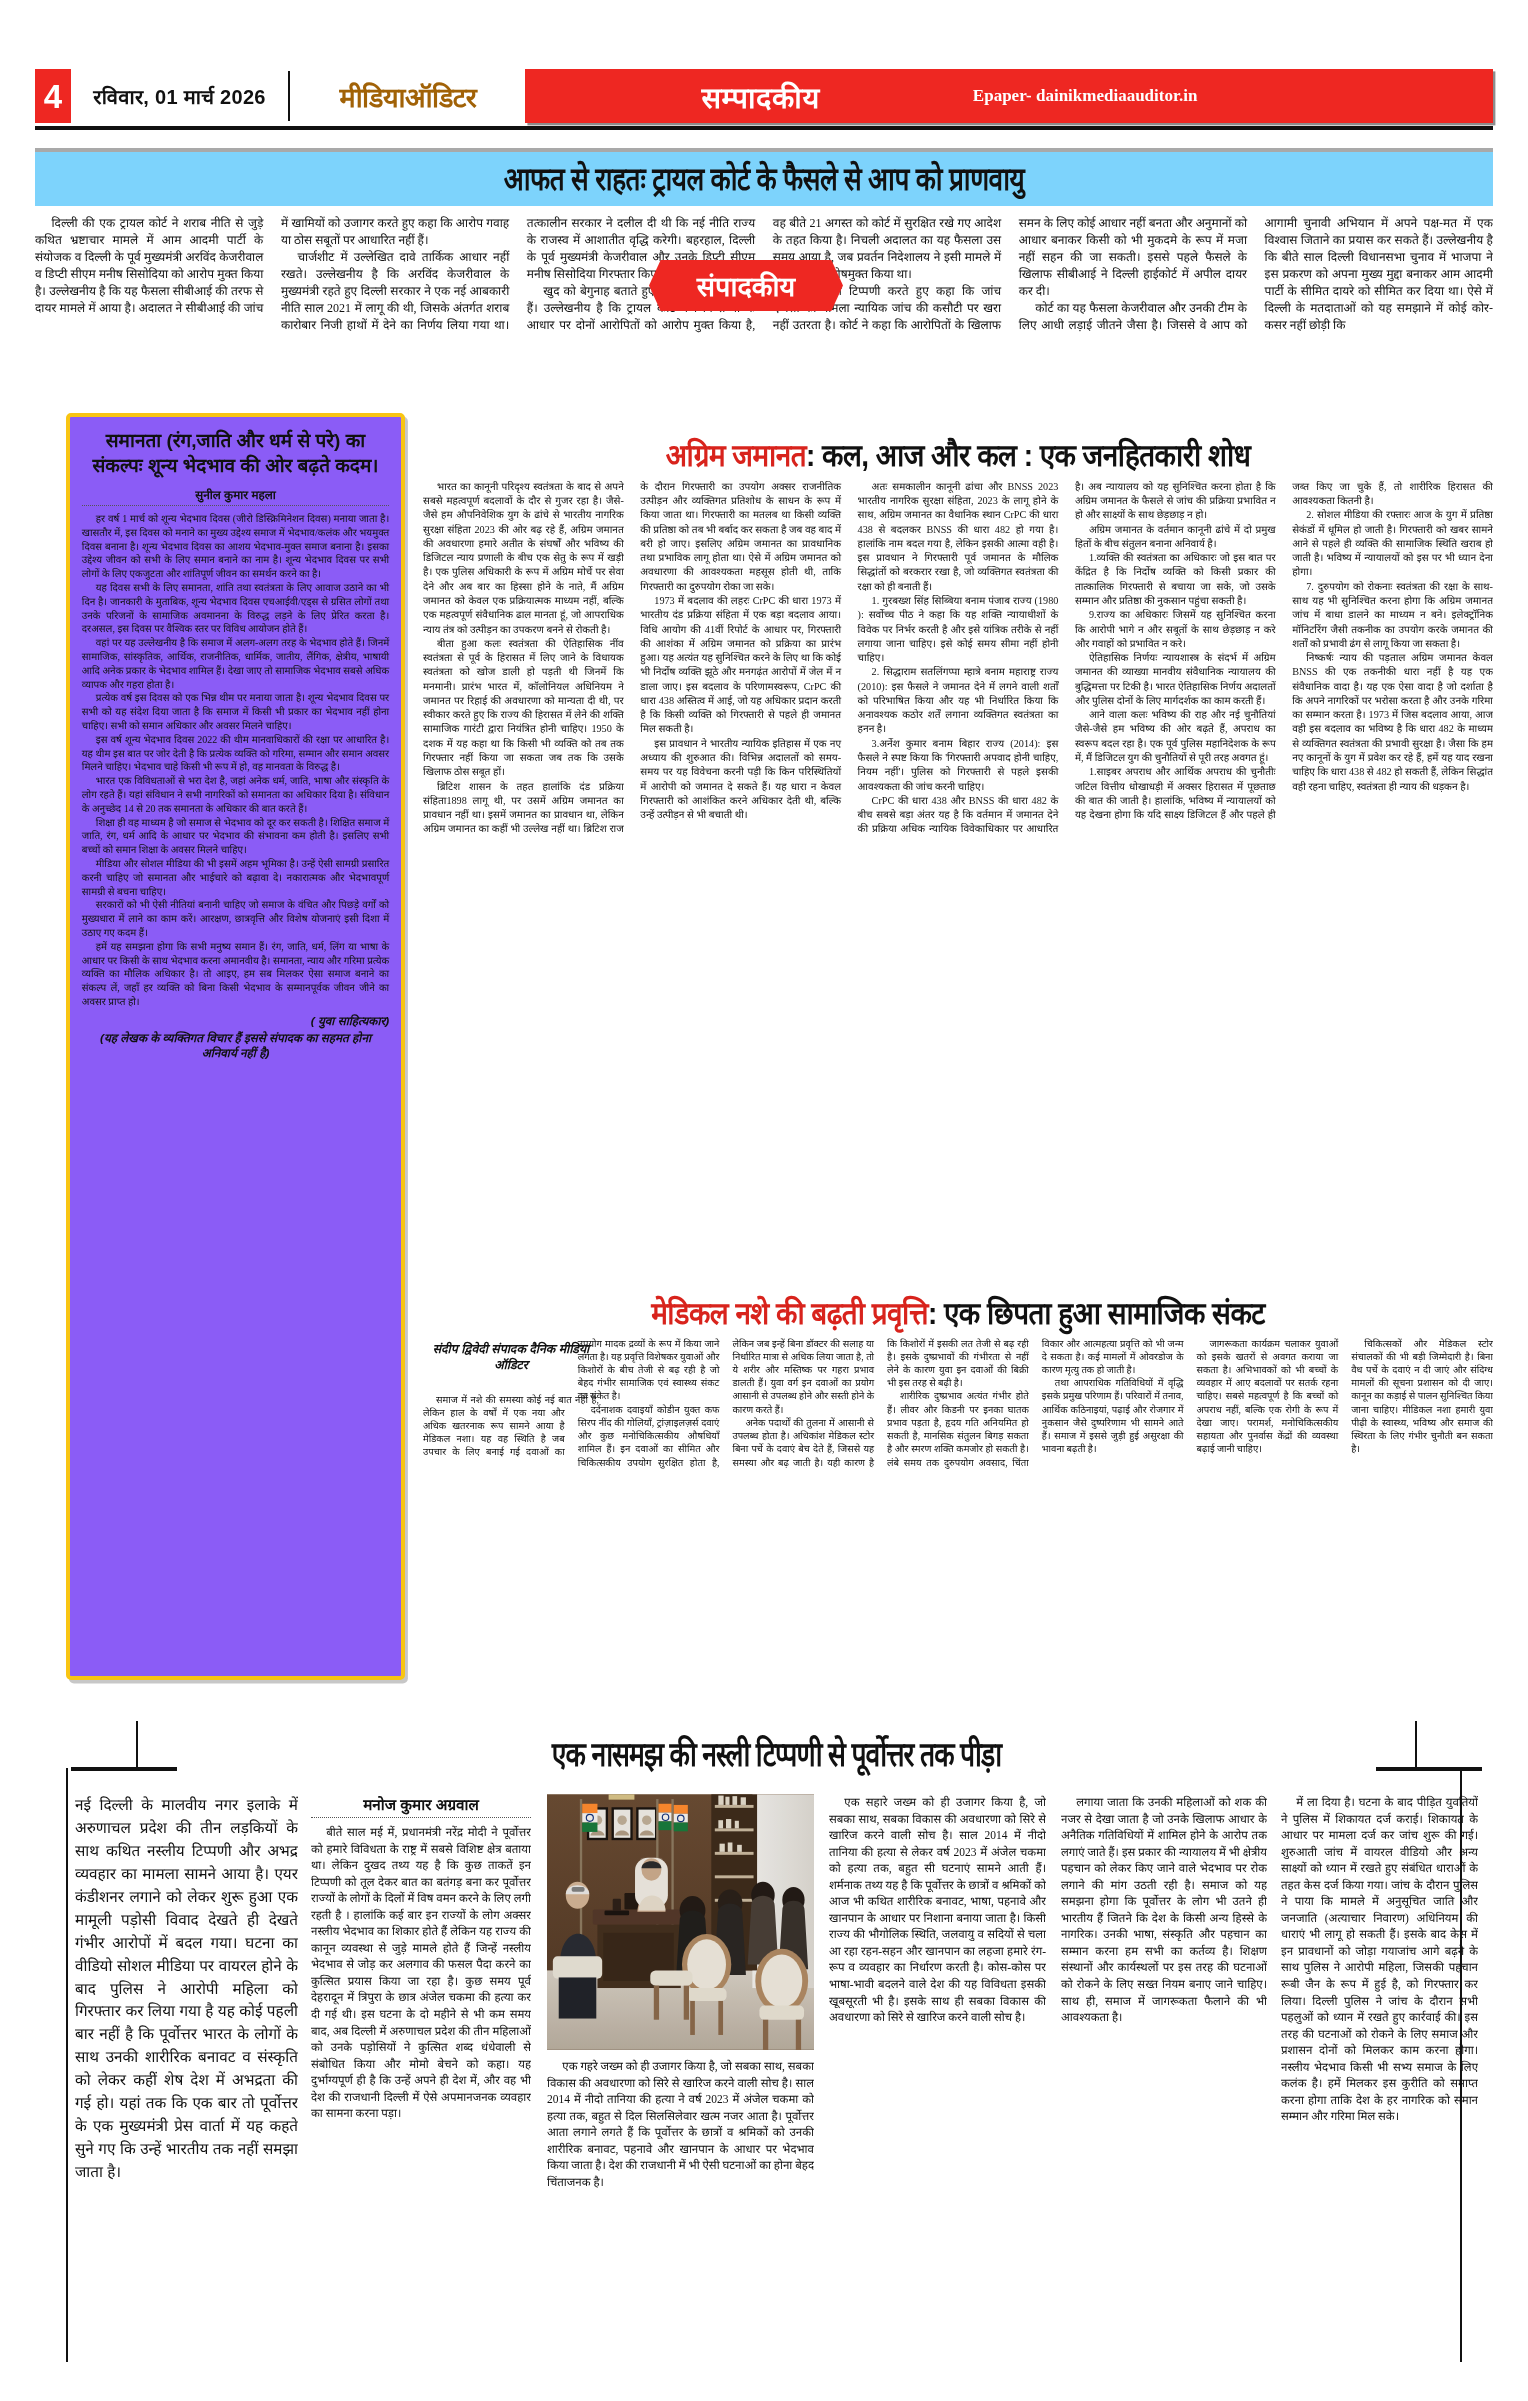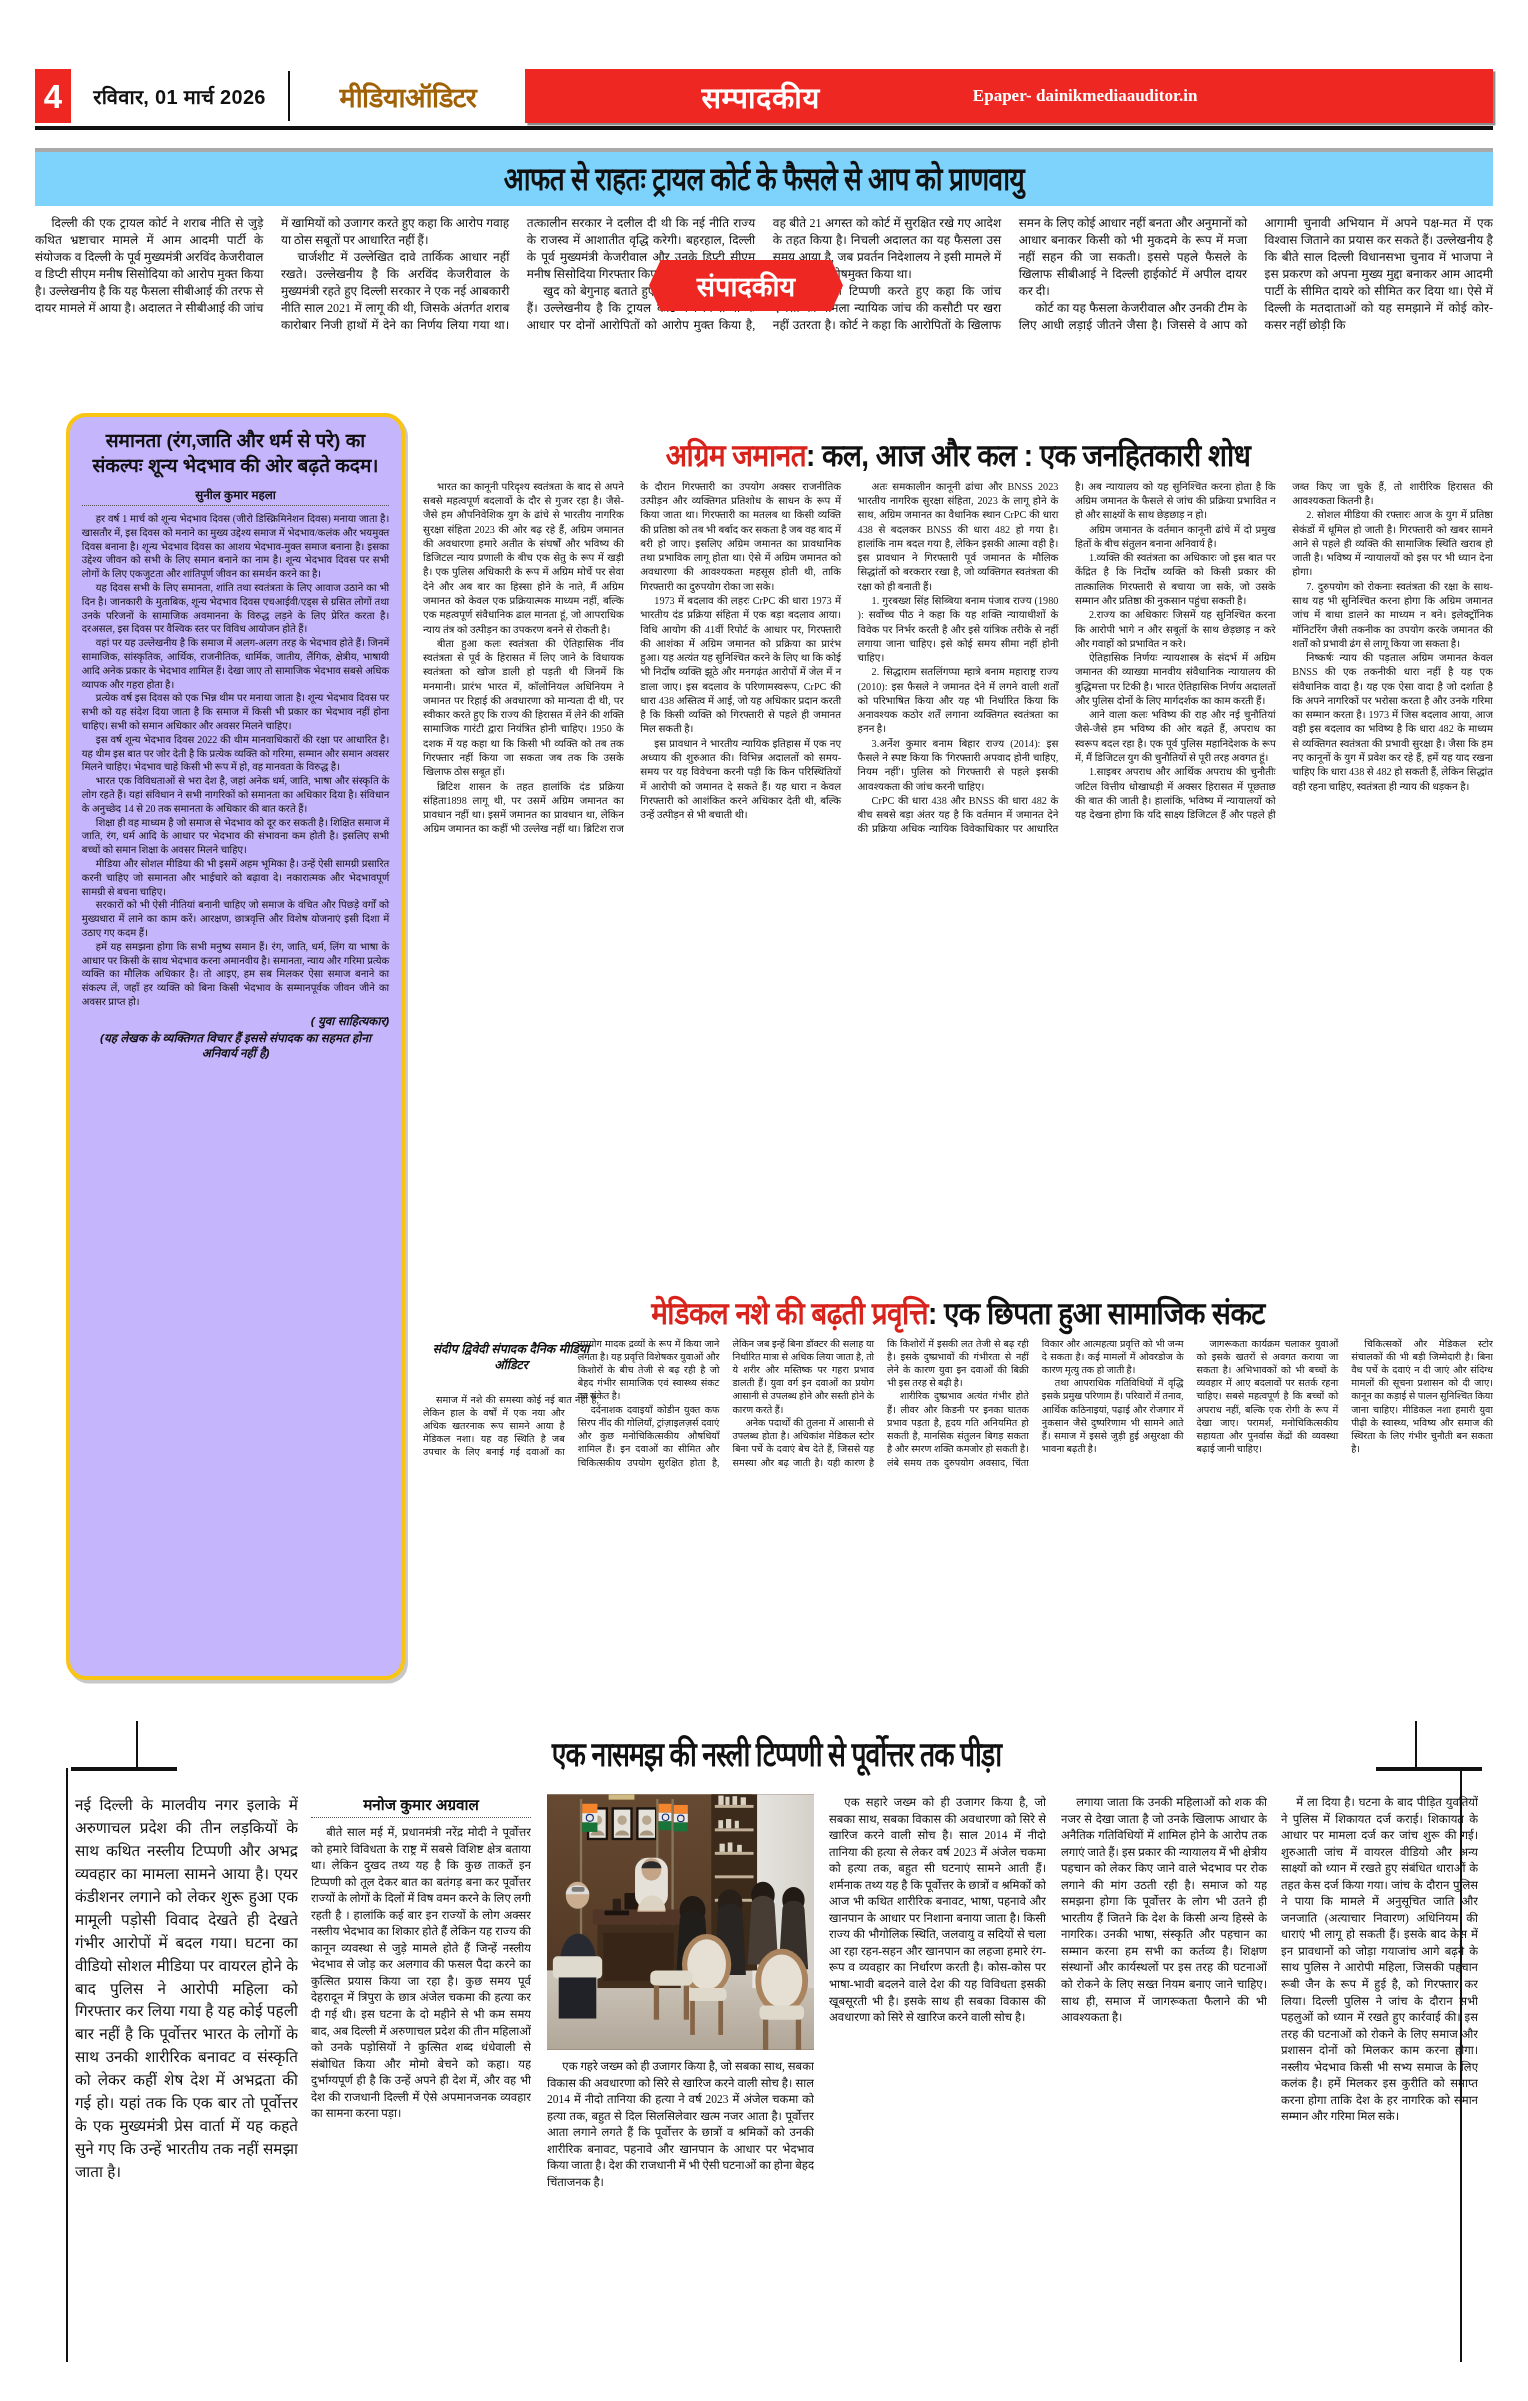--- a/index.html
+++ b/index.html
@@ -74,22 +74,22 @@
     position:absolute; left:649px; top:260px; width:194px; height:51px;
     background:#ee2722; color:#fff;
     display:flex; align-items:center; justify-content:center;
     font-family:"Liberation Sans", sans-serif; font-weight:bold; font-size:27px;
     clip-path:polygon(0% 50%, 6% 0%, 94% 0%, 100% 50%, 94% 100%, 6% 100%);
   }
 
   
   .sidebar-box {
     position:absolute; left:66px; top:413px; width:339px; height:1267px;
-    border:4.7px solid #f9c513; border-radius:20px;
-    background:#c4b5fd; box-shadow:2.9px 3.5px 0 rgba(0,0,0,.22);
+    border:4.7px solid #f9c513; border-radius:5px;
+    background:#8b5cf6; box-shadow:2.9px 3.5px 0 rgba(0,0,0,.22);
     padding:10.6px 11.8px 8.2px 11.8px; overflow:hidden;
   }
   .sidebar-title {
     font-family:"Liberation Sans", sans-serif; font-weight:bold;
     font-size:19px; line-height:1.36; text-align:center; color:#111;
   }
   .sidebar-author {
     margin-top:7px; text-align:center;
     font-family:"Liberation Sans", sans-serif; font-weight:bold; font-size:11.8px;
     padding-bottom:2.9px; border-bottom:1.2px dotted #555;
@@ -290,21 +290,21 @@
       <p>ब्रिटिश शासन के तहत हालांकि दंड प्रक्रिया संहिता1898 लागू थी, पर उसमें अग्रिम जमानत का प्रावधान नहीं था। इसमें जमानत का प्रावधान था, लेकिन अग्रिम जमानत का कहीं भी उल्लेख नहीं था। ब्रिटिश राज के दौरान गिरफ्तारी का उपयोग अक्सर राजनीतिक उत्पीड़न और व्यक्तिगत प्रतिशोध के साधन के रूप में किया जाता था। गिरफ्तारी का मतलब था किसी व्यक्ति की प्रतिष्ठा को तब भी बर्बाद कर सकता है जब वह बाद में बरी हो जाए। इसलिए अग्रिम जमानत का प्रावधानिक तथा प्रभाविक लागू होता था। ऐसे में अग्रिम जमानत को अवधारणा की आवश्यकता महसूस होती थी, ताकि गिरफ्तारी का दुरुपयोग रोका जा सके।</p>
       <p>1973 में बदलाव की लहरः CrPC की धारा 1973 में भारतीय दंड प्रक्रिया संहिता में एक बड़ा बदलाव आया। विधि आयोग की 41वीं रिपोर्ट के आधार पर, गिरफ्तारी की आशंका में अग्रिम जमानत को प्रक्रिया का प्रारंभ हुआ। यह अत्यंत यह सुनिश्चित करने के लिए था कि कोई भी निर्दोष व्यक्ति झूठे और मनगढ़ंत आरोपों में जेल में न डाला जाए। इस बदलाव के परिणामस्वरूप, CrPC की धारा 438 अस्तित्व में आई, जो यह अधिकार प्रदान करती है कि किसी व्यक्ति को गिरफ्तारी से पहले ही जमानत मिल सकती है।</p>
       <p>इस प्रावधान ने भारतीय न्यायिक इतिहास में एक नए अध्याय की शुरुआत की। विभिन्न अदालतों को समय-समय पर यह विवेचना करनी पड़ी कि किन परिस्थितियों में आरोपी को जमानत दे सकते हैं। यह धारा न केवल गिरफ्तारी को आशंकित करने अधिकार देती थी, बल्कि उन्हें उत्पीड़न से भी बचाती थी।</p>
       <p>अतः समकालीन कानूनी ढांचा और BNSS 2023 भारतीय नागरिक सुरक्षा संहिता, 2023 के लागू होने के साथ, अग्रिम जमानत का वैधानिक स्थान CrPC की धारा 438 से बदलकर BNSS की धारा 482 हो गया है। हालांकि नाम बदल गया है, लेकिन इसकी आत्मा वही है। इस प्रावधान ने गिरफ्तारी पूर्व जमानत के मौलिक सिद्धांतों को बरकरार रखा है, जो व्यक्तिगत स्वतंत्रता की रक्षा को ही बनाती हैं।</p>
       <p>1. गुरबख्श सिंह सिब्बिया बनाम पंजाब राज्य (1980 ): सर्वोच्च पीठ ने कहा कि यह शक्ति न्यायाधीशों के विवेक पर निर्भर करती है और इसे यांत्रिक तरीके से नहीं लगाया जाना चाहिए। इसे कोई समय सीमा नहीं होनी चाहिए।</p>
       <p>2. सिद्धाराम सतलिंगप्पा म्हात्रे बनाम महाराष्ट्र राज्य (2010): इस फैसले ने जमानत देने में लगने वाली शर्तों को परिभाषित किया और यह भी निर्धारित किया कि अनावश्यक कठोर शर्तें लगाना व्यक्तिगत स्वतंत्रता का हनन है।</p>
       <p>3.अर्नेश कुमार बनाम बिहार राज्य (2014): इस फैसले ने स्पष्ट किया कि 'गिरफ्तारी अपवाद होनी चाहिए, नियम नहीं'। पुलिस को गिरफ्तारी से पहले इसकी आवश्यकता की जांच करनी चाहिए।</p>
       <p>CrPC की धारा 438 और BNSS की धारा 482 के बीच सबसे बड़ा अंतर यह है कि वर्तमान में जमानत देने की प्रक्रिया अधिक न्यायिक विवेकाधिकार पर आधारित है। अब न्यायालय को यह सुनिश्चित करना होता है कि अग्रिम जमानत के फैसले से जांच की प्रक्रिया प्रभावित न हो और साक्ष्यों के साथ छेड़छाड़ न हो।</p>
       <p>अग्रिम जमानत के वर्तमान कानूनी ढांचे में दो प्रमुख हितों के बीच संतुलन बनाना अनिवार्य है।</p>
       <p>1.व्यक्ति की स्वतंत्रता का अधिकारः जो इस बात पर केंद्रित है कि निर्दोष व्यक्ति को किसी प्रकार की तात्कालिक गिरफ्तारी से बचाया जा सके, जो उसके सम्मान और प्रतिष्ठा की नुकसान पहुंचा सकती है।</p>
-      <p>2.राज्य का अधिकारः जिसमें यह सुनिश्चित करना कि आरोपी भागे न और सबूतों के साथ छेड़छाड़ न करे और गवाहों को प्रभावित न करे।</p>
+      <p>9.राज्य का अधिकारः जिसमें यह सुनिश्चित करना कि आरोपी भागे न और सबूतों के साथ छेड़छाड़ न करे और गवाहों को प्रभावित न करे।</p>
       <p>ऐतिहासिक निर्णयः न्यायशास्त्र के संदर्भ में अग्रिम जमानत की व्याख्या मानवीय संवैधानिक न्यायालय की बुद्धिमत्ता पर टिकी है। भारत ऐतिहासिक निर्णय अदालतों और पुलिस दोनों के लिए मार्गदर्शक का काम करती हैं।</p>
       <p>आने वाला कलः भविष्य की राह और नई चुनौतियां जैसे-जैसे हम भविष्य की ओर बढ़ते हैं, अपराध का स्वरूप बदल रहा है। एक पूर्व पुलिस महानिदेशक के रूप में, मैं डिजिटल युग की चुनौतियों से पूरी तरह अवगत हूं।</p>
       <p>1.साइबर अपराध और आर्थिक अपराध की चुनौतीः जटिल वित्तीय धोखाधड़ी में अक्सर हिरासत में पूछताछ की बात की जाती है। हालांकि, भविष्य में न्यायालयों को यह देखना होगा कि यदि साक्ष्य डिजिटल हैं और पहले ही जब्त किए जा चुके हैं, तो शारीरिक हिरासत की आवश्यकता कितनी है।</p>
       <p>2. सोशल मीडिया की रफ्तारः आज के युग में प्रतिष्ठा सेकंडों में धूमिल हो जाती है। गिरफ्तारी को खबर सामने आने से पहले ही व्यक्ति की सामाजिक स्थिति खराब हो जाती है। भविष्य में न्यायालयों को इस पर भी ध्यान देना होगा।</p>
       <p>7. दुरुपयोग को रोकनाः स्वतंत्रता की रक्षा के साथ-साथ यह भी सुनिश्चित करना होगा कि अग्रिम जमानत जांच में बाधा डालने का माध्यम न बने। इलेक्ट्रॉनिक मॉनिटरिंग जैसी तकनीक का उपयोग करके जमानत की शर्तों को प्रभावी ढंग से लागू किया जा सकता है।</p>
       <p>निष्कर्षः न्याय की पड़ताल अग्रिम जमानत केवल BNSS की एक तकनीकी धारा नहीं है यह एक संवैधानिक वादा है। यह एक ऐसा वादा है जो दर्शाता है कि अपने नागरिकों पर भरोसा करता है और उनके गरिमा का सम्मान करता है। 1973 में जिस बदलाव आया, आज वही इस बदलाव का भविष्य है कि धारा 482 के माध्यम से व्यक्तिगत स्वतंत्रता की प्रभावी सुरक्षा है। जैसा कि हम नए कानूनों के युग में प्रवेश कर रहे हैं, हमें यह याद रखना चाहिए कि धारा 438 से 482 हो सकती हैं, लेकिन सिद्धांत वही रहना चाहिए, स्वतंत्रता ही न्याय की धड़कन है।</p>
     </div>
   </div>
 
   <div class="med-wrap">

